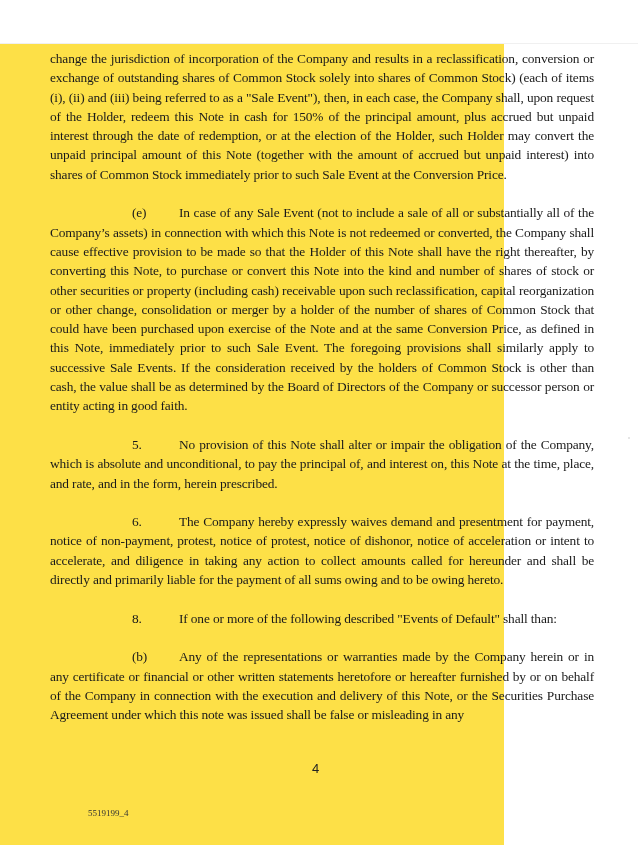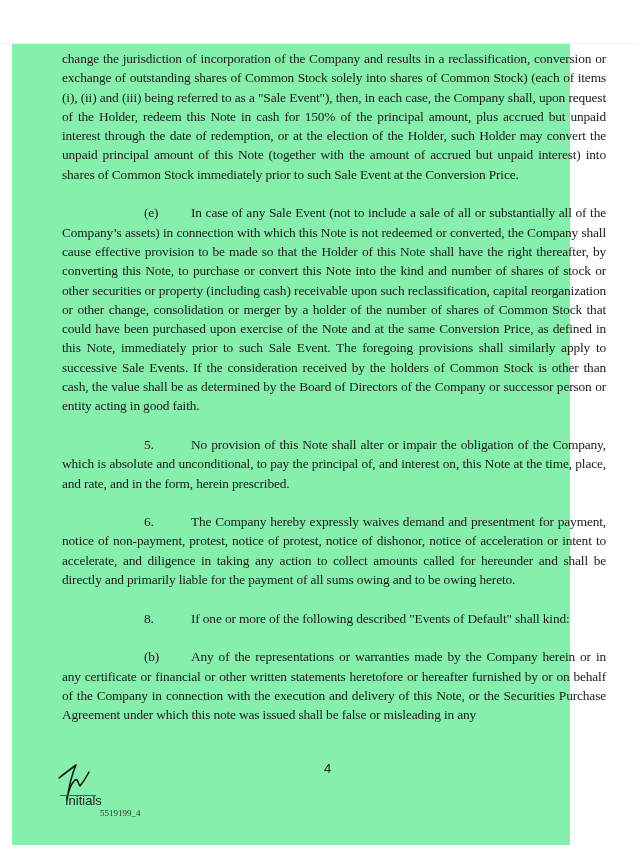--- a/index.html
+++ b/index.html
@@ -17,23 +17,23 @@
   }
   .top-band {
     position: absolute;
     left: 0; top: 0;
     width: 638px; height: 43px;
     background: #ffffff;
     border-bottom: 1px solid #f0f0f0;
   }
   .page {
     position: absolute;
-    left: 12px; top: 44px;
-    width: 558px; height: 801px;
-    background: #86efac;
+    left: 0; top: 44px;
+    width: 504px; height: 801px;
+    background: #fde047;
   }
   .body-text {
     position: absolute;
     left: 50px;
     top: 49px;
     width: 544px;
     font-size: 13.4px;
     line-height: 19.3px;
     text-align: justify;
     letter-spacing: -0.15px;
@@ -124,35 +124,28 @@
     <p class="para">
       <span class="num">5.</span><span>No provision of this Note shall alter or impair the obligation of the Company, which is absolute and unconditional, to pay the principal of, and interest on, this Note at the time, place, and rate, and in the form, herein prescribed.</span>
     </p>
 
     <p class="para">
       <span class="num">6.</span><span>The Company hereby expressly waives demand and presentment for payment, notice of non-payment, protest, notice of protest, notice of dishonor, notice of acceleration or intent to accelerate, and diligence in taking any action to collect amounts called for hereunder and shall be directly and primarily liable for the payment of all sums owing and to be owing hereto.</span>
     </p>
 
 
     <p class="para">
-      <span class="num">8.</span><span>If one or more of the following described "Events of Default" shall kind:</span>
+      <span class="num">8.</span><span>If one or more of the following described "Events of Default" shall than:</span>
     </p>
 
 
     <p class="para" style="margin-bottom:0;">
       <span class="num">(b)</span><span>Any of the representations or warranties made by the Company herein or in any certificate or financial or other written statements heretofore or hereafter furnished by or on behalf of the Company in connection with the execution and delivery of this Note, or the Securities Purchase Agreement under which this note was issued shall be false or misleading in any</span>
     </p>
   </div>
 
   <div class="speck"></div>
 
   <div class="page-number" style="top:717px;">4</div>
 
-  <div class="initials-block" style="top:718px;">
-    <svg width="60" height="42" viewBox="0 0 60 42">
-      <path d="M3 16 C 8 12, 12 9, 20 3 M 20 3 C 16 12, 13 24, 11 38 M 11 38 C 12 30, 15 22, 19 18 C 22 16, 22 22, 24 24 C 27 20, 30 16, 33 10" fill="none" stroke="#1a1a1a" stroke-width="1.6" stroke-linecap="round" stroke-linejoin="round"></path>
-    </svg>
-    <div class="initials-line"></div>
-    <div class="initials-label">Initials</div>
-  </div>
 
   <div class="doc-id" style="top:764px;padding-left:40px;">5519199_4</div>
 </div>
 
 </body></html>

